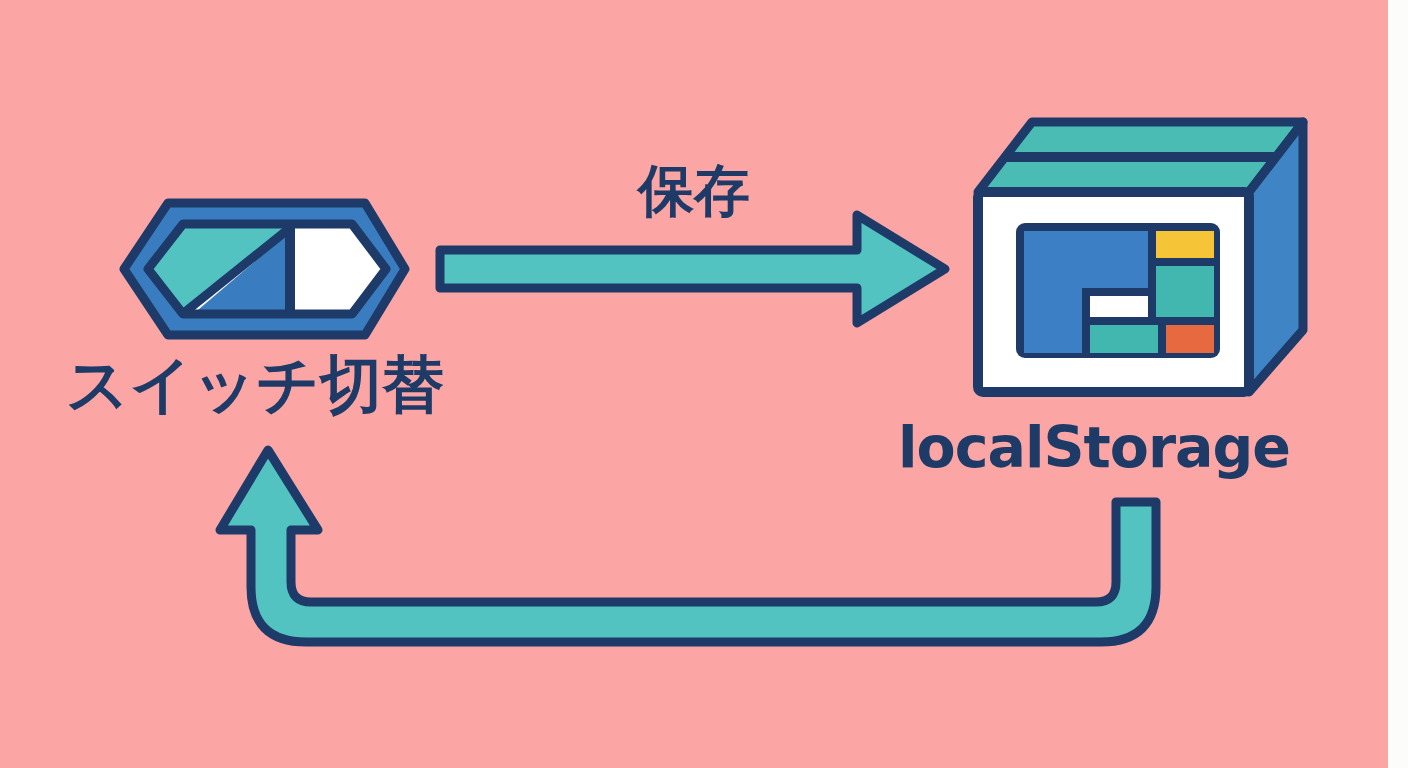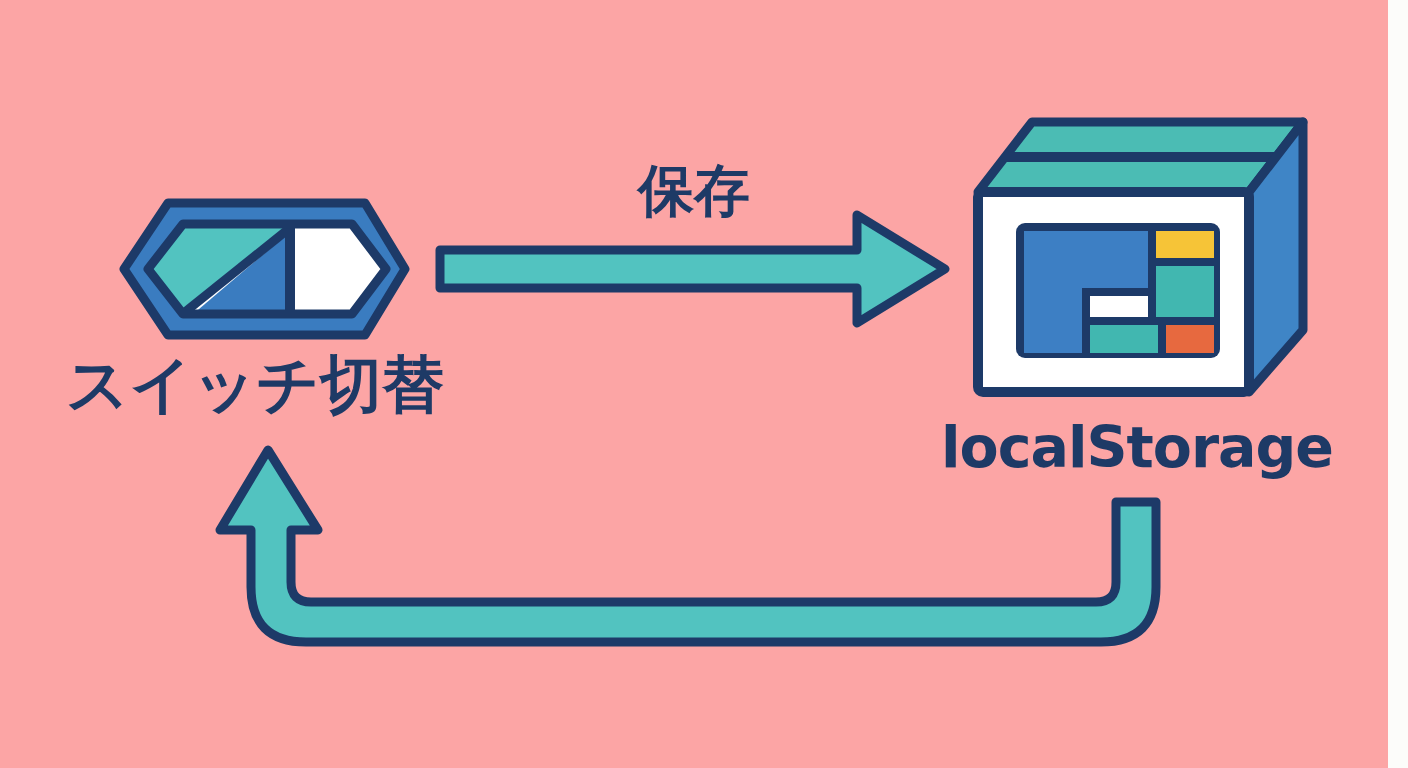--- a/index.html
+++ b/index.html
@@ -15,21 +15,21 @@
     position:absolute;
     font-weight:800;
     color:#1e3a66;
     white-space:nowrap;
     transform:translateX(-50%);
     line-height:1.1;
     font-family:"DejaVu Sans",sans-serif;
   }
   .label-save   {left:694px; top:160px; font-size:56px;}
   .label-switch {left:255px; top:356px; font-size:62px;font-family:Liberation Mono, monospace;}
-  .label-storage{left:1137px;top:416px; font-size:57px; letter-spacing:-1px;}
+  .label-storage{left:1094px;top:416px; font-size:57px; letter-spacing:-1px;}
   .label-load   {left:722px; top:648px; font-size:60px;}
 </style>
 </head>
 <body>
 
 <div class="canvas">
 
   <svg class="diagram" width="1408" height="768" viewBox="0 0 1408 768">
 
     <defs>

